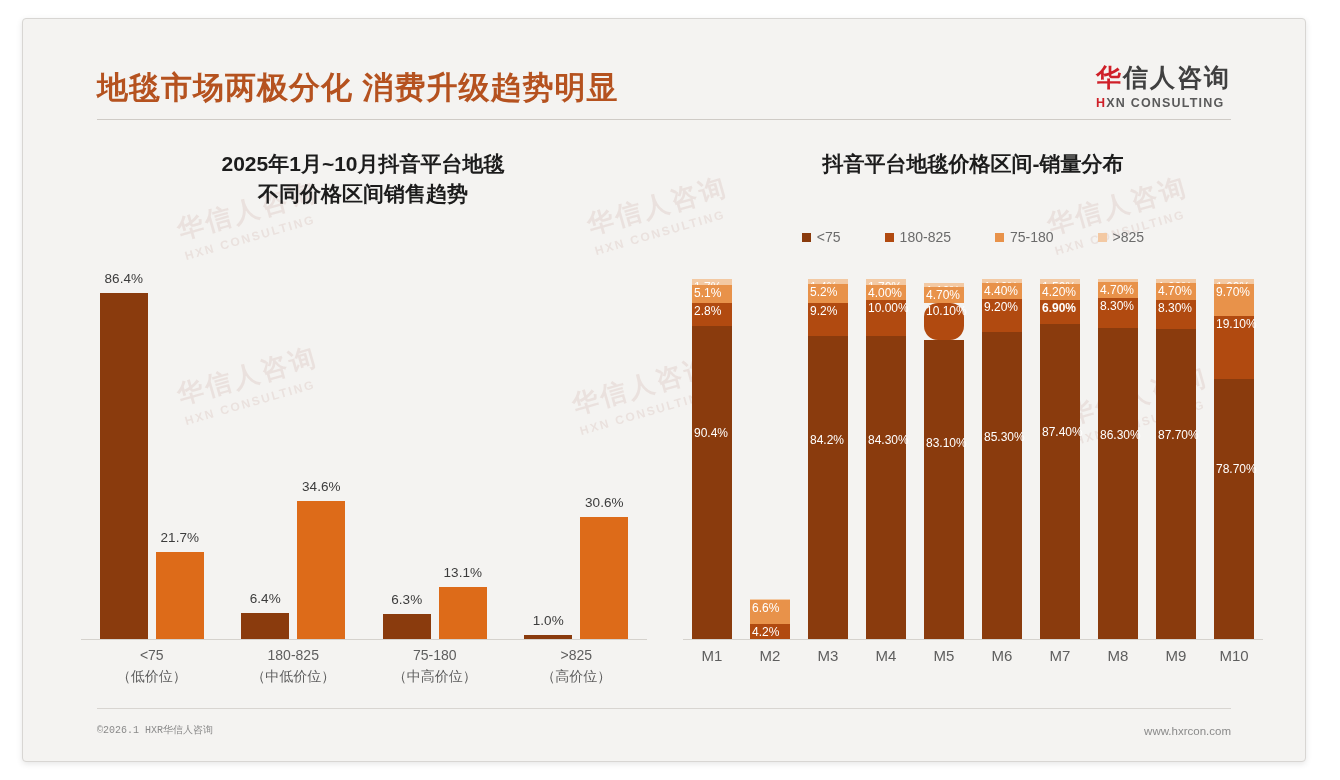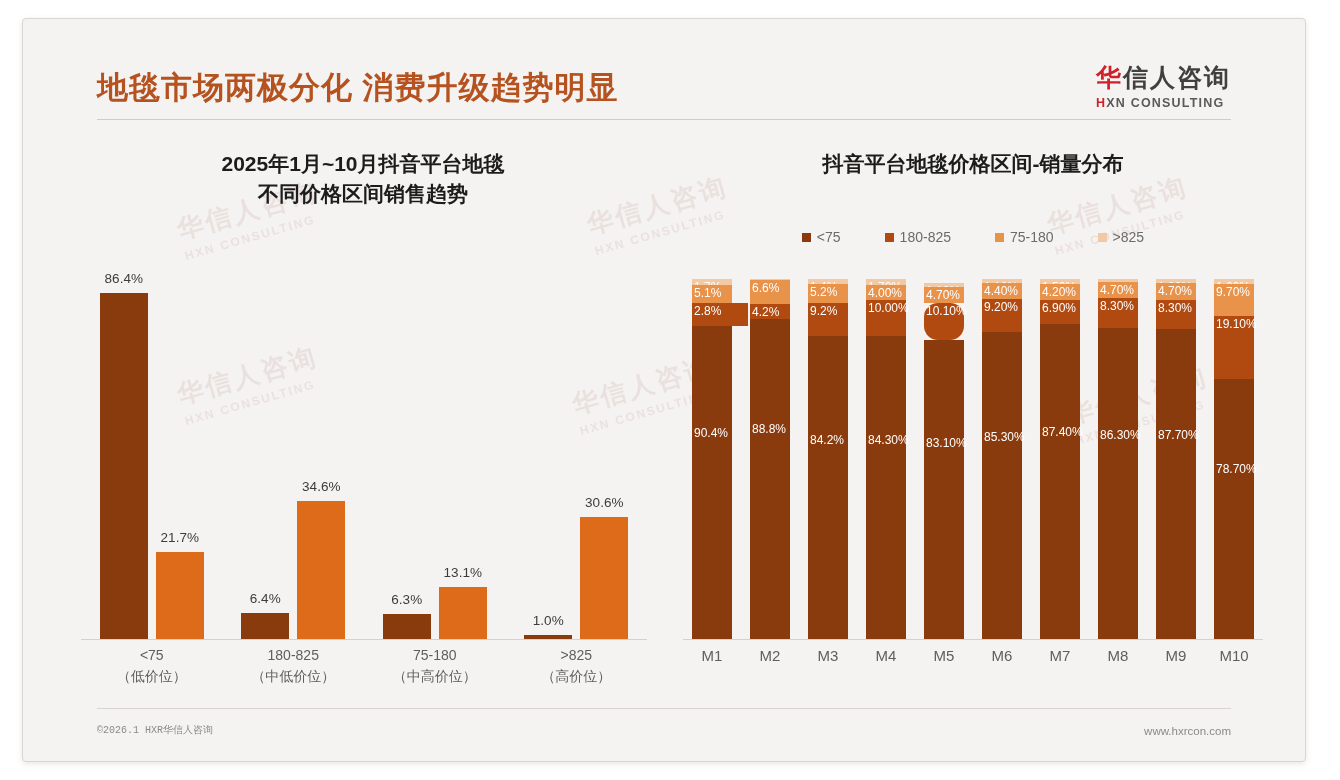--- a/index.html
+++ b/index.html
@@ -250,40 +250,37 @@
       </div>
     </div>
     <div class="plot-r" id="plotR">
         <div class="scol" style="left: 9px;">
           <div class="seg" style="height: 6.12px; background: rgb(243, 201, 163);">
             <span>1.7%</span>
           </div>
           <div class="seg" style="height: 18.36px; background: rgb(232, 146, 74);">
             <span>5.1%</span>
           </div>
-          <div class="seg" style="height: 24px; background: rgb(177, 74, 16); padding-left: 16px;">
+          <div class="seg" style="height: 24px; background: rgb(177, 74, 16);">
             <span>2.8%</span>
           </div>
           <div class="seg" style="height: 325.44px; background: rgb(138, 59, 13);">
             <span style="top: 32%;">90.4%</span>
           </div>
         </div>
         <div class="scol" style="left: 67px;">
           <div class="seg" style="height: 1.44px; background: rgb(243, 201, 163);">
             <span>0.4%</span>
           </div>
           <div class="seg" style="height: 23.76px; background: rgb(232, 146, 74);">
             <span>6.6%</span>
           </div>
           <div class="seg" style="height: 15.12px; background: rgb(177, 74, 16);">
             <span>4.2%</span>
           </div>
-          <div class="seg" style="height: 319.68px; background: rgb(138, 59, 13);">
-            <span style="top: 32%;">88.8%</span>
-          </div>
         </div>
         <div class="scol" style="left: 125px;">
           <div class="seg" style="height: 5.04px; background: rgb(243, 201, 163);">
             <span>1.4%</span>
           </div>
           <div class="seg" style="height: 18.72px; background: rgb(232, 146, 74);">
             <span>5.2%</span>
           </div>
           <div class="seg" style="height: 33.12px; background: rgb(177, 74, 16);">
             <span>9.2%</span>
@@ -334,21 +331,21 @@
             <span style="top: 32%;">85.30%</span>
           </div>
         </div>
         <div class="scol" style="left: 357px;">
           <div class="seg" style="height: 5.4px; background: rgb(243, 201, 163);">
             <span>1.50%</span>
           </div>
           <div class="seg" style="height: 15.12px; background: rgb(232, 146, 74);">
             <span>4.20%</span>
           </div>
-          <div class="seg" style="height: 24.84px; background: rgb(177, 74, 16);">
+          <div class="seg" style="height: 24.84px; background: rgb(177, 74, 16); font-weight: bold;">
             <span>6.90%</span>
           </div>
           <div class="seg" style="height: 314.64px; background: rgb(138, 59, 13);">
             <span style="top: 32%;">87.40%</span>
           </div>
         </div>
         <div class="scol" style="left: 415px;">
           <div class="seg" style="height: 2.52px; background: rgb(243, 201, 163);">
             <span>0.70%</span>
           </div>

